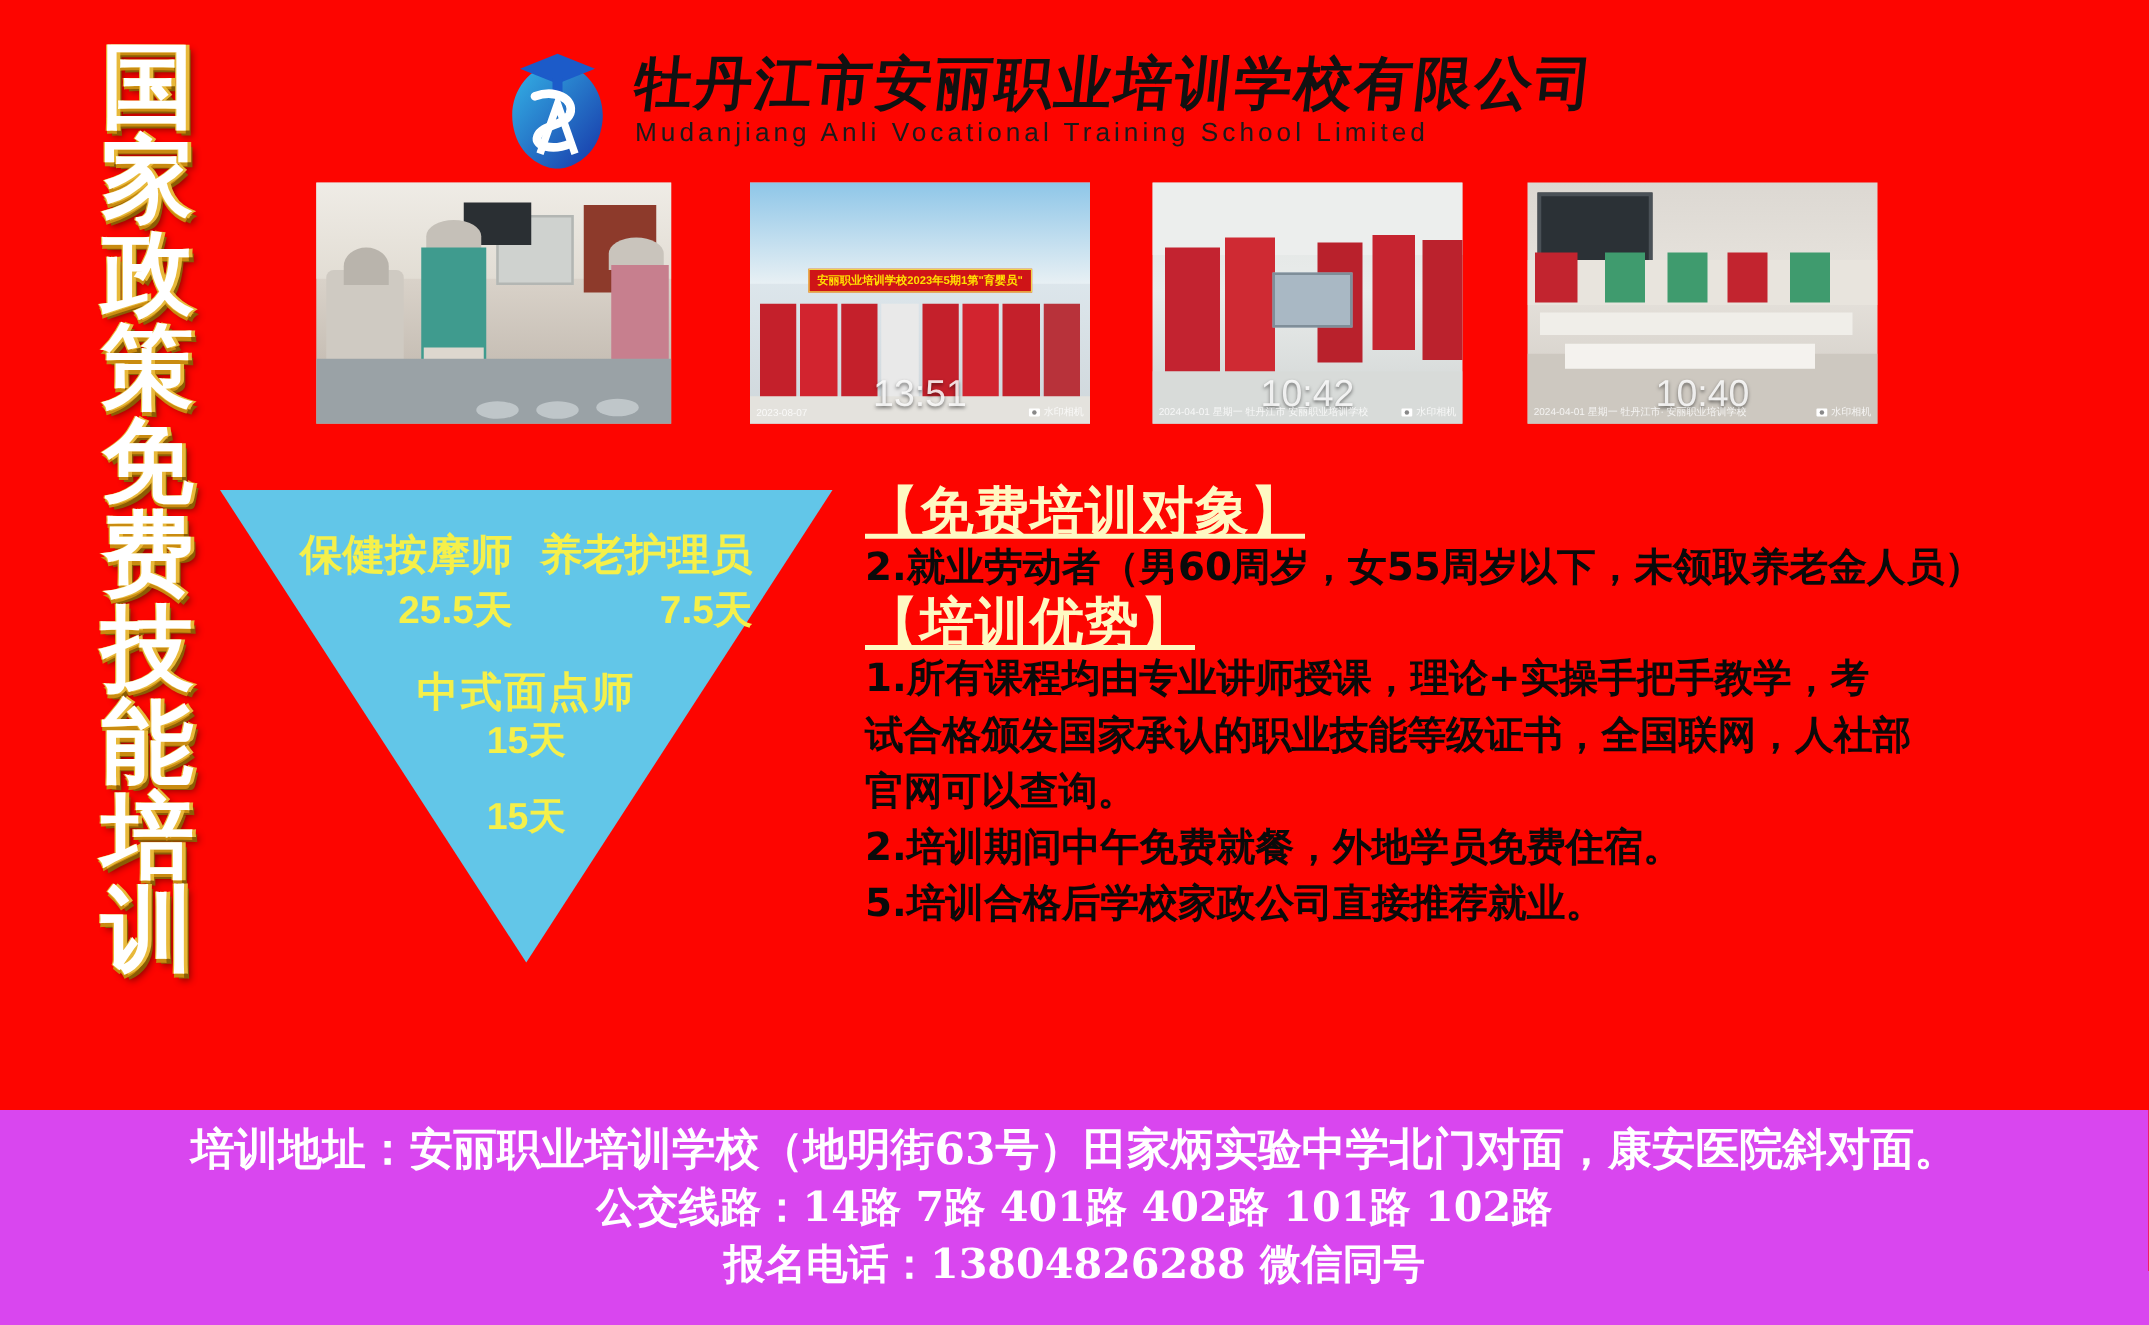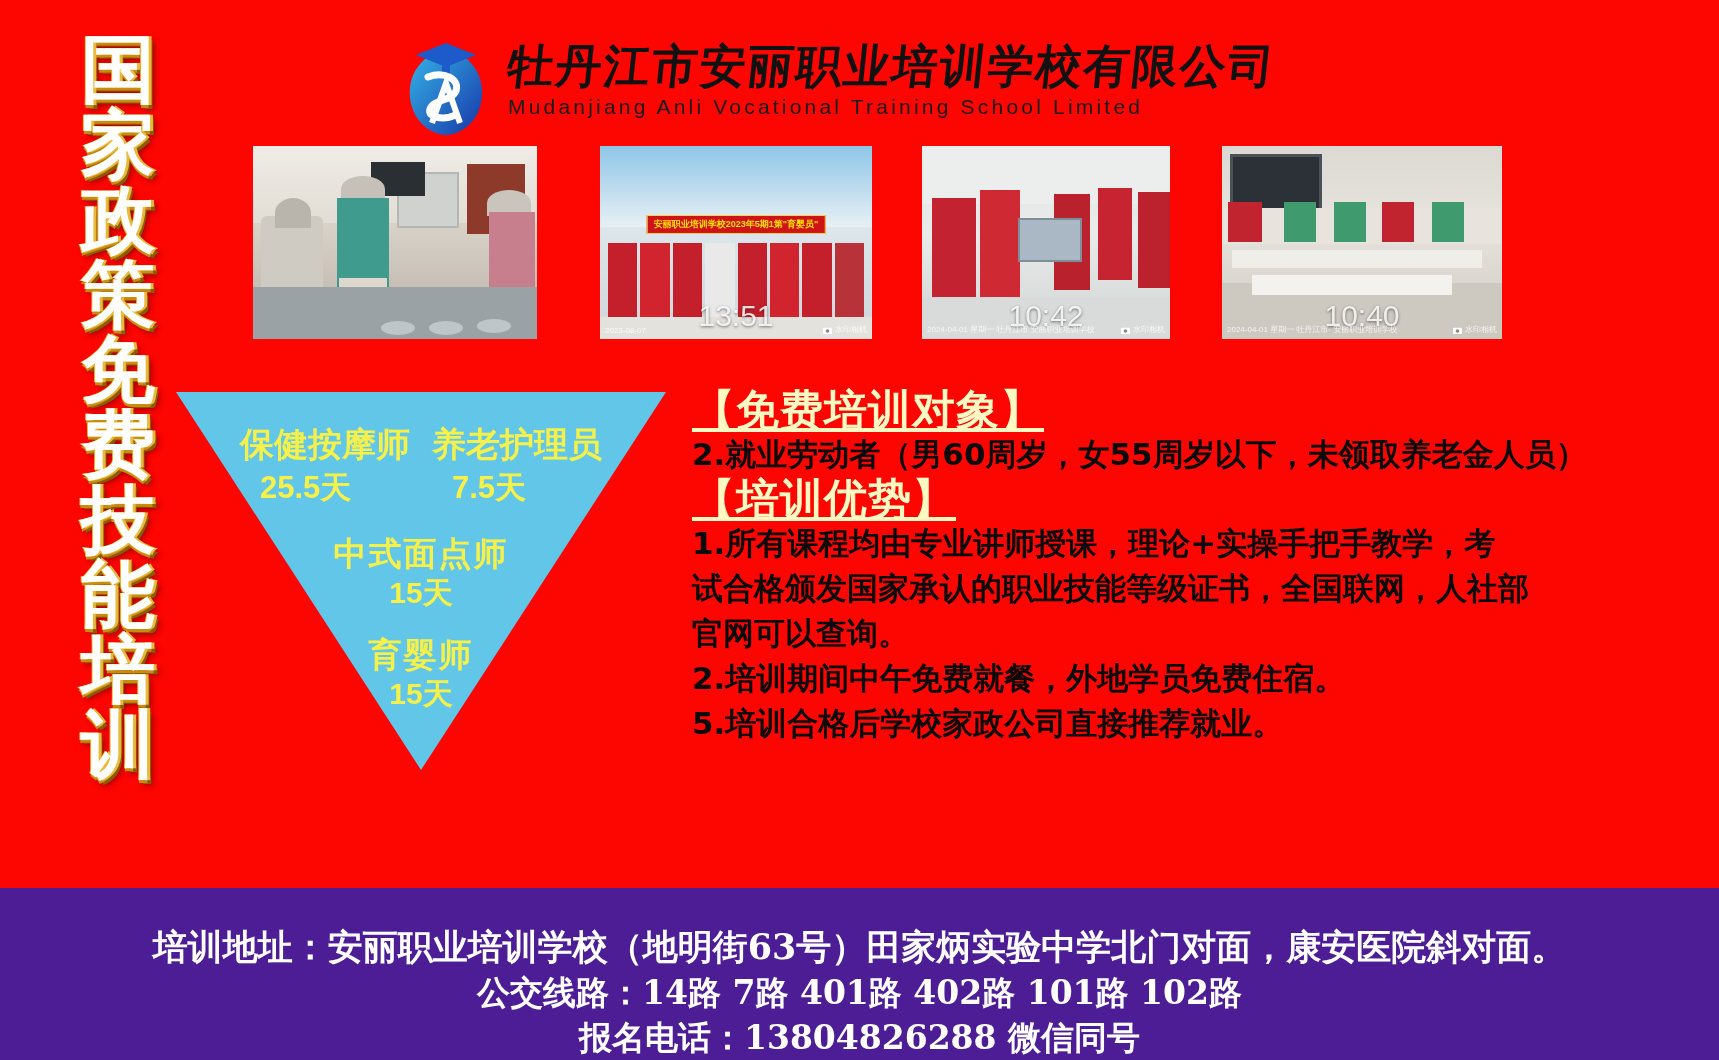--- a/index.html
+++ b/index.html
@@ -43,40 +43,40 @@
 
   
   .photo{position:absolute;top:146px;height:193px;overflow:hidden;background:#7d8e9c;}
   .photo .ts{
     position:absolute;left:50%;transform:translateX(-50%);bottom:6px;
     color:rgba(255,255,255,.85);font-size:30px;font-weight:normal;
     font-family:"Liberation Sans",sans-serif;text-shadow:0 1px 3px rgba(0,0,0,.5);
   }
   .photo .wm{
     position:absolute;right:5px;bottom:4px;color:rgba(255,255,255,.8);font-size:8px;
-    display:flex;align-items:flex-end;gap:3px;
+    display:flex;align-items:center;gap:3px;
   }
   .photo .dt{position:absolute;left:5px;bottom:4px;color:rgba(255,255,255,.8);font-size:8px;}
   .photo .banner{
     position:absolute;left:50%;transform:translateX(-50%);top:36%;
     background:#cf1417;color:#ffe000;font-size:9px;font-weight:bold;
     padding:2px 6px;white-space:nowrap;border:1px solid #f2d24a;
   }
 
   
   #tri-wrap{position:absolute;left:176px;top:392px;width:490px;height:378px;}
   #triangle{
     width:0;height:0;border-left:245px solid transparent;border-right:245px solid transparent;
     border-top:378px solid #62C6E8;
   }
   #tri-text{position:absolute;left:0;top:0;width:490px;height:378px;text-align:center;color:#F5F04A;}
   .course-name{font-weight:bold;font-family:"DejaVu Sans","Liberation Sans",sans-serif;}
   .course-days{font-weight:bold;font-family:"Liberation Sans",sans-serif;}
   #row1{position:absolute;top:32px;width:100%;display:flex;justify-content:center;gap:22px;}
-  #row1 .col{display:flex;flex-direction:column;align-items:flex-start;}
+  #row1 .col{display:flex;flex-direction:column;align-items:flex-end;}
   #row1 .course-name{font-size:34px;line-height:40px;}
   #row1 .course-days{font-size:31px;line-height:40px;margin-top:4px;margin-left:20px;}
   #row2{position:absolute;top:142px;width:100%;}
   #row2 .course-name{font-size:33px;line-height:40px;letter-spacing:2px;}
   #row2 .course-days{font-size:30px;line-height:38px;}
   #row3{position:absolute;top:243px;width:100%;}
   #row3 .course-name{font-size:33px;line-height:40px;letter-spacing:2px;}
   #row3 .course-days{font-size:30px;line-height:38px;}
 
   
@@ -89,22 +89,22 @@
   }
   .ln{
     color:#0A0A0A;font-size:31px;font-weight:bold;line-height:45px;
     font-family:"DejaVu Sans","Liberation Sans",sans-serif;
     white-space:nowrap;
   }
 
   
   #footer{
     position:absolute;left:0;bottom:0;width:1719px;height:172px;
-    background:#4c1d95;display:flex;flex-direction:column;align-items:center;
-    justify-content:flex-end;padding-top:8px;box-sizing:border-box;
+    background:#d946ef;display:flex;flex-direction:column;align-items:center;
+    justify-content:flex-start;padding-top:8px;box-sizing:border-box;
   }
   #footer .f1{
     color:#FFFFFF;font-size:35px;font-weight:bold;line-height:47px;white-space:nowrap;
     font-family:"DejaVu Serif","Liberation Serif",serif;
   }
   #footer .f2{
     color:#FFFFFF;font-size:33px;font-weight:bold;line-height:45px;white-space:nowrap;
     font-family:"DejaVu Serif","Liberation Serif",serif;
   }
 </style>
@@ -245,21 +245,20 @@
         <div class="col">
           <div class="course-name">养老护理员</div>
           <div class="course-days">7.5天</div>
         </div>
       </div>
       <div id="row2">
         <div class="course-name">中式面点师</div>
         <div class="course-days">15天</div>
       </div>
       <div id="row3">
-        <div class="course-name">育婴师</div>
         <div class="course-days">15天</div>
       </div>
     </div>
   </div>
 
   <div id="info">
     <div class="hd">【免费培训对象】</div>
     <div class="ln">2.就业劳动者（男60周岁，女55周岁以下，未领取养老金人员）</div>
     <div class="hd">【培训优势】</div>
     <div class="ln">1.所有课程均由专业讲师授课，理论+实操手把手教学，考</div>

